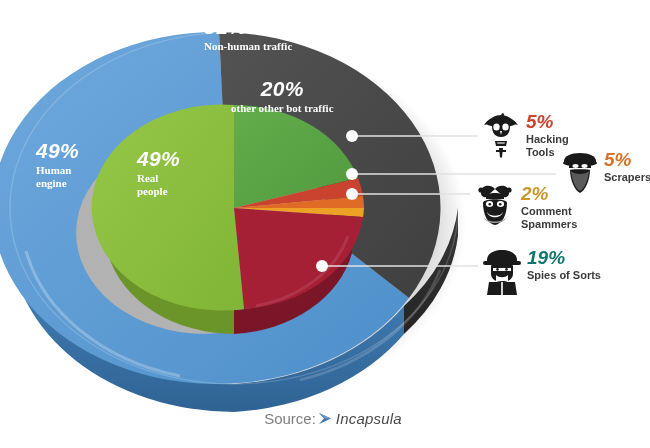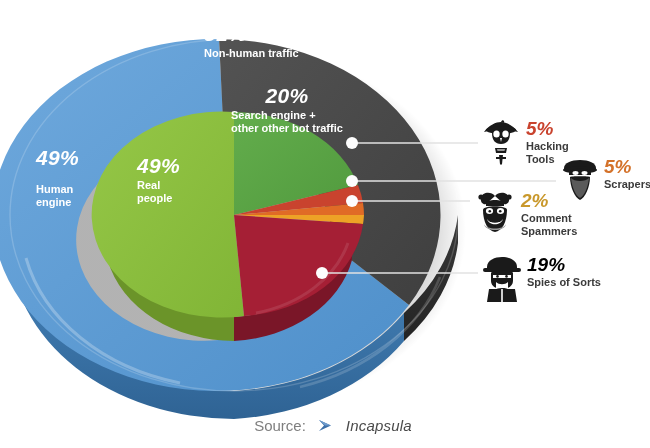--- a/index.html
+++ b/index.html
@@ -1,35 +1,35 @@
 <!DOCTYPE html>
 <html><head>
 <meta charset="utf-8">
 <style>
   html,body{margin:0;padding:0;}
   body{
     width:650px;height:448px;overflow:hidden;background:#ffffff;
     font-family:"Liberation Sans","DejaVu Sans",sans-serif;
     position:relative;
   }
-  #stage{position:absolute;left:0;top:15px;width:650px;height:340px;}
+  #stage{position:absolute;left:0;top:8px;width:650px;height:340px;}
   svg.layer{position:absolute;left:0;top:0;width:650px;height:448px;overflow:visible;}
   .txt{position:absolute;}
 
   
   .pct{font-weight:bold;font-style:italic;letter-spacing:.3px;line-height:1;}
-  .nm{line-height:1.18;font-weight:bold;}
+  .nm{line-height:1.18;font-weight:bold;font-family:Liberation Serif, serif;}
 
   .lbl-nonhuman{left:204px;top:8px;color:#ffffff;}
   .lbl-nonhuman .pct{font-size:21px;}
   .lbl-nonhuman .nm{font-size:11px;margin-top:3px;}
 
   .lbl-human{left:36px;top:132px;color:#ffffff;text-align:left;}
   .lbl-human .pct{font-size:21px;}
-  .lbl-human .nm{font-size:11px;margin-top:15px;}
+  .lbl-human .nm{font-size:11px;margin-top:3px;}
 
   .lbl-goodbot{left:231px;top:70px;color:#ffffff;}
   .lbl-goodbot .pct{font-size:21px;text-align:center;}
   .lbl-goodbot .nm{font-size:11px;margin-top:3px;}
 
   .lbl-real{left:137px;top:140px;color:#ffffff;}
   .lbl-real .pct{font-size:21px;}
   .lbl-real .nm{font-size:11px;margin-top:3px;}
 
   
@@ -39,21 +39,21 @@
   .callout .cp{font-size:19px;font-weight:bold;font-style:italic;line-height:1;}
   .callout .cn{font-size:11px;color:#3b3b3b;line-height:1.16;margin-top:2px;font-weight:bold;}
 
   #co-hack{left:480px;top:104px;}
   #co-scrape{left:560px;top:142px;}
   #co-spam{left:473px;top:176px;}
   #co-spy{left:481px;top:240px;}
 
   
   .footer{position:absolute;left:0;top:402px;width:650px;text-align:center;}
-  .src-line{font-size:15px;color:#7e7e7e;display:flex;align-items:center;justify-content:center;gap:12px;padding-left:16px;}
+  .src-line{font-size:15px;color:#7e7e7e;display:flex;align-items:center;justify-content:center;gap:2px;padding-left:16px;}
   .brand{font-size:15px;color:#4a4a4a;letter-spacing:.2px;font-style:italic;}
   .url{font-size:11.5px;color:#4a4a4a;letter-spacing:2.1px;margin-top:3px;}
 </style>
 </head>
 <body>
 
 <div id="stage">
 
   <svg class="layer" viewBox="0 0 650 448">
     <defs>
@@ -175,21 +175,20 @@
     <div class="pct">49%</div>
     <div class="nm">
       <div>Human</div>
       <div>engine</div>
     </div>
   </div>
 
   <div class="txt lbl-goodbot">
     <div class="pct">20%</div>
     <div class="nm">
-      <div>Search engine +</div>
       <div>other other bot traffic</div>
     </div>
   </div>
 
   <div class="txt lbl-real">
     <div class="pct">49%</div>
     <div class="nm">
       <div>Real</div>
       <div>people</div>
     </div>
@@ -291,21 +290,21 @@
         <path d="M12 20 L30 20 L30 23 L12 23 Z"></path>
         <path d="M15 27 C18 30 24 30 27 27 L27 33 L15 33 Z"></path>
         <path d="M20 34 L22 34 L22 47 L20 47 Z" opacity="0.8"></path>
       </g>
       <g fill="#1a1a1a">
         <circle cx="16.5" cy="21.4" r="1.3"></circle>
         <circle cx="25.5" cy="21.4" r="1.3"></circle>
       </g>
     </svg>
     <div class="meta">
-      <div class="cp" style="color:#000000">19%</div>
+      <div class="cp" style="color:#0f766e">19%</div>
       <div class="cn">
         <div>Spies of Sorts</div>
       </div>
     </div>
   </div>
 
   <div class="footer">
     <div class="src-line">
       <span>Source:</span>
       <svg width="16" height="14" viewBox="0 0 16 14">

